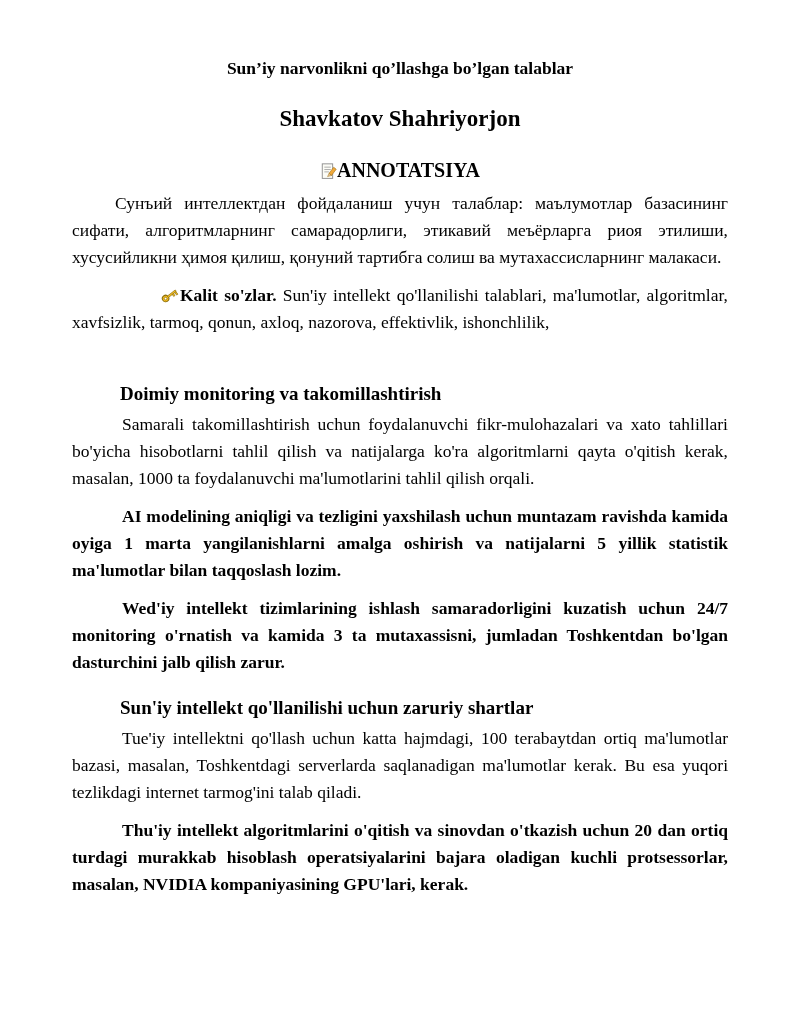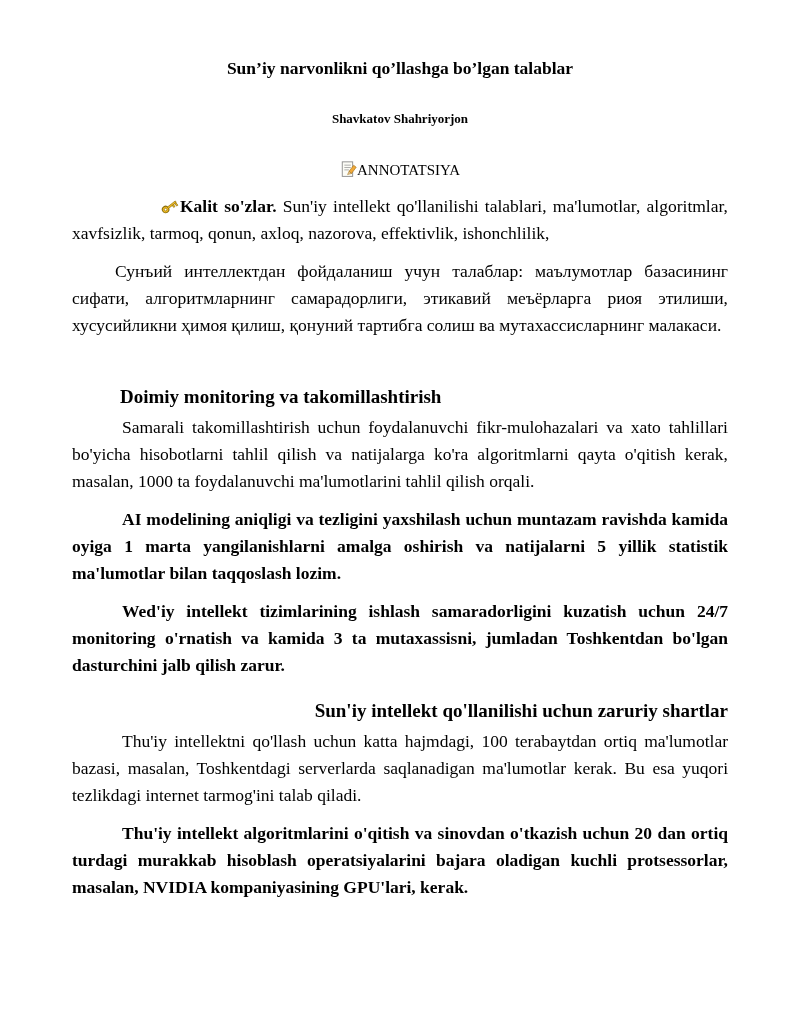--- a/index.html
+++ b/index.html
@@ -5,33 +5,33 @@
   * { margin:0; padding:0; box-sizing:border-box; }
   html, body { background:#ffffff; }
   body {
     width:800px; height:1035px; overflow:hidden;
     font-family:"Liberation Serif", serif;
     color:#000000;
   }
   .page { width:800px; height:887px; padding:56px 72px 20px 72px; background:#ffffff; }
 
   .title  { text-align:center; font-weight:bold; font-size:17.5px; line-height:24px; margin:0 0 27px 0; }
-  .author { text-align:center; font-weight:bold; font-size:13px; line-height:24px; margin:0 0 26px 0; }
+  .author { text-align:center; font-weight:bold; font-size:23px; line-height:24px; margin:0 0 26px 0; }
 
-  .ann-heading { text-align:center; font-weight:normal; font-size:15px; line-height:26px; margin:0 0 7px 0; }
+  .ann-heading { text-align:center; font-weight:bold; font-size:20px; line-height:26px; margin:0 0 7px 0; }
 
   .para { font-size:17.5px; line-height:27px; text-align:justify; margin:0 0 11px 0; }
   .indent { text-indent:43px; }
   .keywords { margin-top:10px; text-indent:44px; }
   .kw-label { font-weight:bold; }
 
   .section .para { text-indent:50px; }
   .sec-heading { font-weight:bold; font-size:19px; line-height:27px; padding-left:48px; margin:0 0 4px 0; }
   .sec-heading.first  { margin-top:44px; }
-  .sec-heading.second { margin-top:18px;text-align:right; }
+  .sec-heading.second { margin-top:18px; }
   .section .para + .para { margin-top:0;font-weight:bold; }
 
   .icon { display:inline-block; }
   .icon svg { display:inline-block; vertical-align:-3px; }
   .icon.key svg { vertical-align:-4px; margin-right:1px; }
 </style>
 </head>
 <body>
 
 <div class="page">
@@ -42,38 +42,38 @@
 
   <p class="ann-heading"><span class="icon memo"><svg width="17" height="17" viewBox="0 0 18 18" aria-hidden="true">
           <rect x="2.4" y="0.9" width="11" height="15.4" fill="#fcfcf6" stroke="#8f8f8f" stroke-width="1"></rect>
           <line x1="4.6" y1="4.4" x2="11.4" y2="4.4" stroke="#a0a0a0" stroke-width="0.9"></line>
           <line x1="4.6" y1="6.9" x2="11.4" y2="6.9" stroke="#a0a0a0" stroke-width="0.9"></line>
           <line x1="4.6" y1="9.4" x2="9.4" y2="9.4" stroke="#a0a0a0" stroke-width="0.9"></line>
           <path d="M9.5 11 L14.5 4.5 L17.2 6.6 L12.2 13.2 Z" fill="#f0a93a" stroke="#9c6b12" stroke-width="0.6"></path>
           <path d="M9.5 11 L12.2 13.2 L8 14.4 Z" fill="#e8c99a" stroke="#9c6b12" stroke-width="0.5"></path>
         </svg></span><span>ANNOTATSIYA</span></p>
 
+  <p class="para indent">Сунъий интеллектдан фойдаланиш учун талаблар: маълумотлар базасининг сифати, алгоритмларнинг самарадорлиги, этикавий меъёрларга риоя этилиши, хусусийликни ҳимоя қилиш,  қонуний тартибга солиш ва  мутахассисларнинг малакаси.</p>
+
   <p class="para keywords"><span class="icon key"><svg width="19" height="19" viewBox="0 0 20 20" aria-hidden="true">
           <g transform="rotate(-38 10 10)">
             <circle cx="4.8" cy="10" r="3.4" fill="#f5bd1f" stroke="#8a6d0b" stroke-width="1.1"></circle>
             <circle cx="4.8" cy="10" r="1.4" fill="#ffffff" stroke="#8a6d0b" stroke-width="0.7"></circle>
             <rect x="7.8" y="9.1" width="10.6" height="1.9" rx="0.4" fill="#f5bd1f" stroke="#8a6d0b" stroke-width="0.7"></rect>
             <rect x="12.9" y="11" width="1.6" height="2.5" fill="#f5bd1f" stroke="#8a6d0b" stroke-width="0.7"></rect>
             <rect x="16.2" y="11" width="1.6" height="3.3" fill="#f5bd1f" stroke="#8a6d0b" stroke-width="0.7"></rect>
           </g>
         </svg></span><b class="kw-label">Kalit so'zlar.</b> <span>Sun'iy intellekt qo'llanilishi talablari,  ma'lumotlar, algoritmlar, xavfsizlik, tarmoq, qonun, axloq, nazorova, effektivlik, ishonchlilik,</span></p>
 
-  <p class="para indent">Сунъий интеллектдан фойдаланиш учун талаблар: маълумотлар базасининг сифати, алгоритмларнинг самарадорлиги, этикавий меъёрларга риоя этилиши, хусусийликни ҳимоя қилиш,  қонуний тартибга солиш ва  мутахассисларнинг малакаси.</p>
-
   <div class="section">
     <p class="sec-heading first">Doimiy monitoring va takomillashtirish</p>
     <p class="para">Samarali takomillashtirish uchun foydalanuvchi fikr-mulohazalari va xato tahlillari bo'yicha hisobotlarni tahlil qilish va natijalarga ko'ra algoritmlarni qayta o'qitish kerak, masalan, 1000 ta foydalanuvchi ma'lumotlarini tahlil qilish orqali.</p>
     <p class="para">AI modelining aniqligi va tezligini yaxshilash uchun muntazam ravishda kamida oyiga 1 marta yangilanishlarni amalga oshirish va natijalarni 5 yillik statistik ma'lumotlar bilan taqqoslash lozim.</p>
     <p class="para">Wed'iy intellekt tizimlarining ishlash samaradorligini kuzatish uchun 24/7 monitoring o'rnatish va kamida 3 ta mutaxassisni, jumladan Toshkentdan bo'lgan dasturchini jalb qilish zarur.</p>
   </div>
 
   <div class="section">
     <p class="sec-heading second">Sun'iy intellekt qo'llanilishi uchun zaruriy shartlar</p>
-    <p class="para">Thu'iy intellektni qo'llash uchun katta hajmdagi, 100 terabaytdan ortiq ma'lumotlar bazasi,  masalan, Toshkentdagi serverlarda saqlanadigan ma'lumotlar kerak. Bu esa yuqori tezlikdagi internet tarmog'ini talab qiladi.</p>
+    <p class="para">Tue'iy intellektni qo'llash uchun katta hajmdagi, 100 terabaytdan ortiq ma'lumotlar bazasi,  masalan, Toshkentdagi serverlarda saqlanadigan ma'lumotlar kerak. Bu esa yuqori tezlikdagi internet tarmog'ini talab qiladi.</p>
     <p class="para">Thu'iy intellekt algoritmlarini o'qitish va sinovdan o'tkazish uchun  20 dan ortiq turdagi murakkab hisoblash operatsiyalarini bajara oladigan kuchli protsessorlar, masalan, NVIDIA kompaniyasining GPU'lari, kerak.</p>
   </div>
 
 </div>
 
 </body></html>

